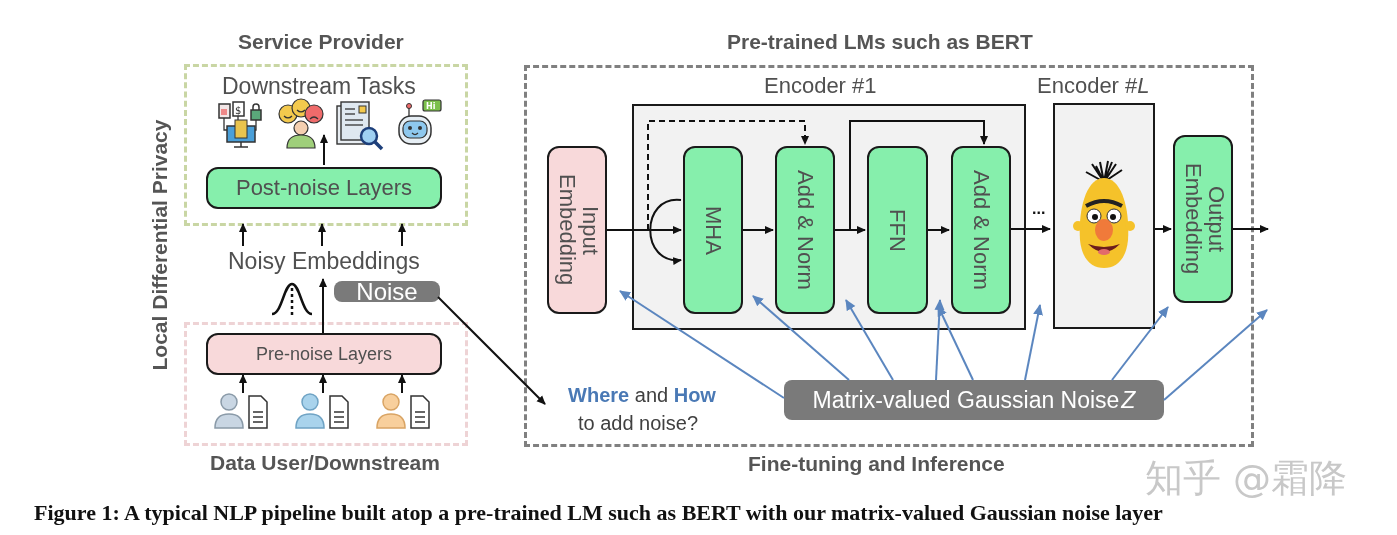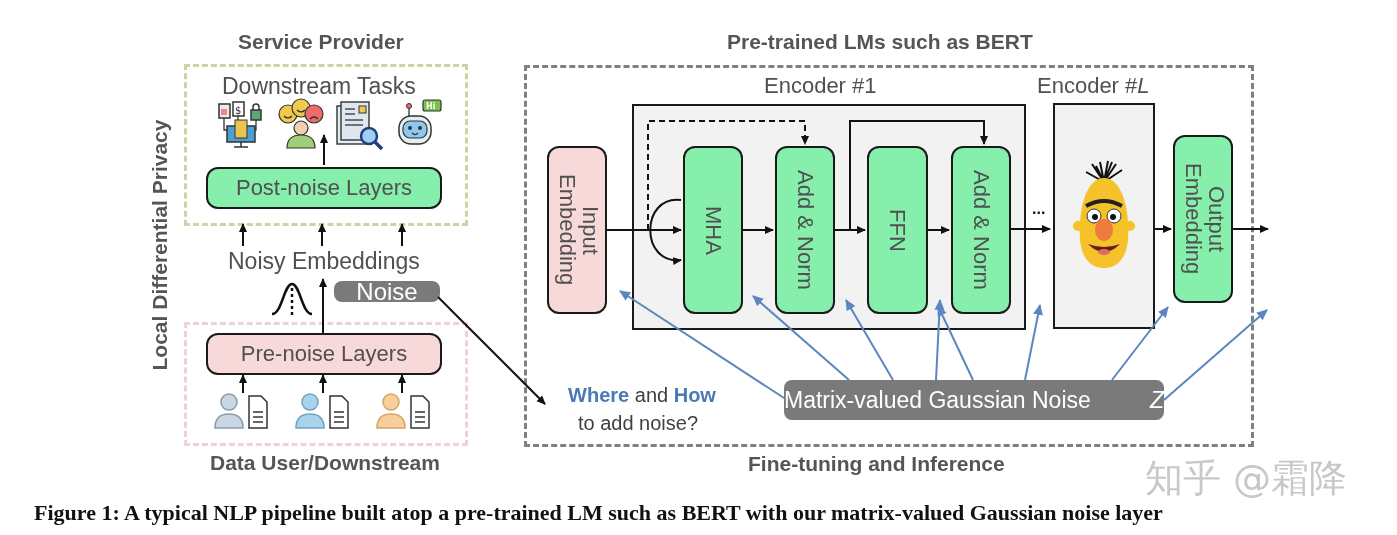--- a/index.html
+++ b/index.html
@@ -100,21 +100,21 @@
   </svg>
 </div>
 
 <div class="darkbox" style="left:334px; top:281px; width:106px; height:21px; font-size:24px;">
   <span>Noise</span>
 </div>
 
 <div class="abs dash-pink" style="left:184px; top:322px; width:278px; height:118px;"></div>
 
 <div class="box pink" style="left:206px; top:333px; width:236px; height:42px;">
-  <span style="font-size:22px;">Pre-noise Layers</span>
+  <span style="font-size:18px;">Pre-noise Layers</span>
 </div>
 
 <div class="abs" style="left:213px; top:392px; width:58px; height:38px;">
   <svg width="58" height="38" viewBox="0 0 58 38">
     <circle cx="16" cy="10" r="8" fill="#c9d6e3" stroke="#8a9aa8" stroke-width="1.5"></circle>
     <path d="M2 36 q0 -14 14 -14 q14 0 14 14 z" fill="#c9d6e3" stroke="#8a9aa8" stroke-width="1.5"></path>
     <path d="M36 4 h12 l6 6 v26 h-18 z" fill="#fff" stroke="#333" stroke-width="1.5"></path>
     <line x1="40" y1="20" x2="50" y2="20" stroke="#333" stroke-width="1.5"></line>
     <line x1="40" y1="25" x2="50" y2="25" stroke="#333" stroke-width="1.5"></line>
     <line x1="40" y1="30" x2="50" y2="30" stroke="#333" stroke-width="1.5"></line>
@@ -190,21 +190,21 @@
     <circle cx="22" cy="56" r="7" fill="#fff" stroke="#333" stroke-width="1"></circle>
     <circle cx="42" cy="56" r="7" fill="#fff" stroke="#333" stroke-width="1"></circle>
     <circle cx="23" cy="57" r="3" fill="#111"></circle>
     <circle cx="41" cy="57" r="3" fill="#111"></circle>
     <ellipse cx="32" cy="70" rx="9" ry="11" fill="#f07a3a"></ellipse>
     <path d="M16 84 Q32 100 48 84 Q32 90 16 84 Z" fill="#6b1d1d"></path>
     <ellipse cx="32" cy="92" rx="6" ry="3" fill="#e26a6a"></ellipse>
   </svg>
 </div>
 
-<div class="darkbox" style="left:784px; top:380px; width:380px; height:40px; font-size:23px;justify-content:space-between;">
+<div class="darkbox" style="left:784px; top:380px; width:380px; height:40px; font-size:23px;">
   <span>Matrix-valued Gaussian Noise </span> <i>Z</i>
 </div>
 
 <div class="abs" style="left:562px; top:381px; font-size:20px; text-align:center; line-height:28px; width:160px;">
   <div><span class="blue">Where</span><span> and </span><span class="blue">How</span></div>
   <div style="margin-left:-8px;">to add noise?</div>
 </div>
 
 <div class="abs bold-title" style="left:748px; top:452px;">Fine-tuning and Inference</div>
 

